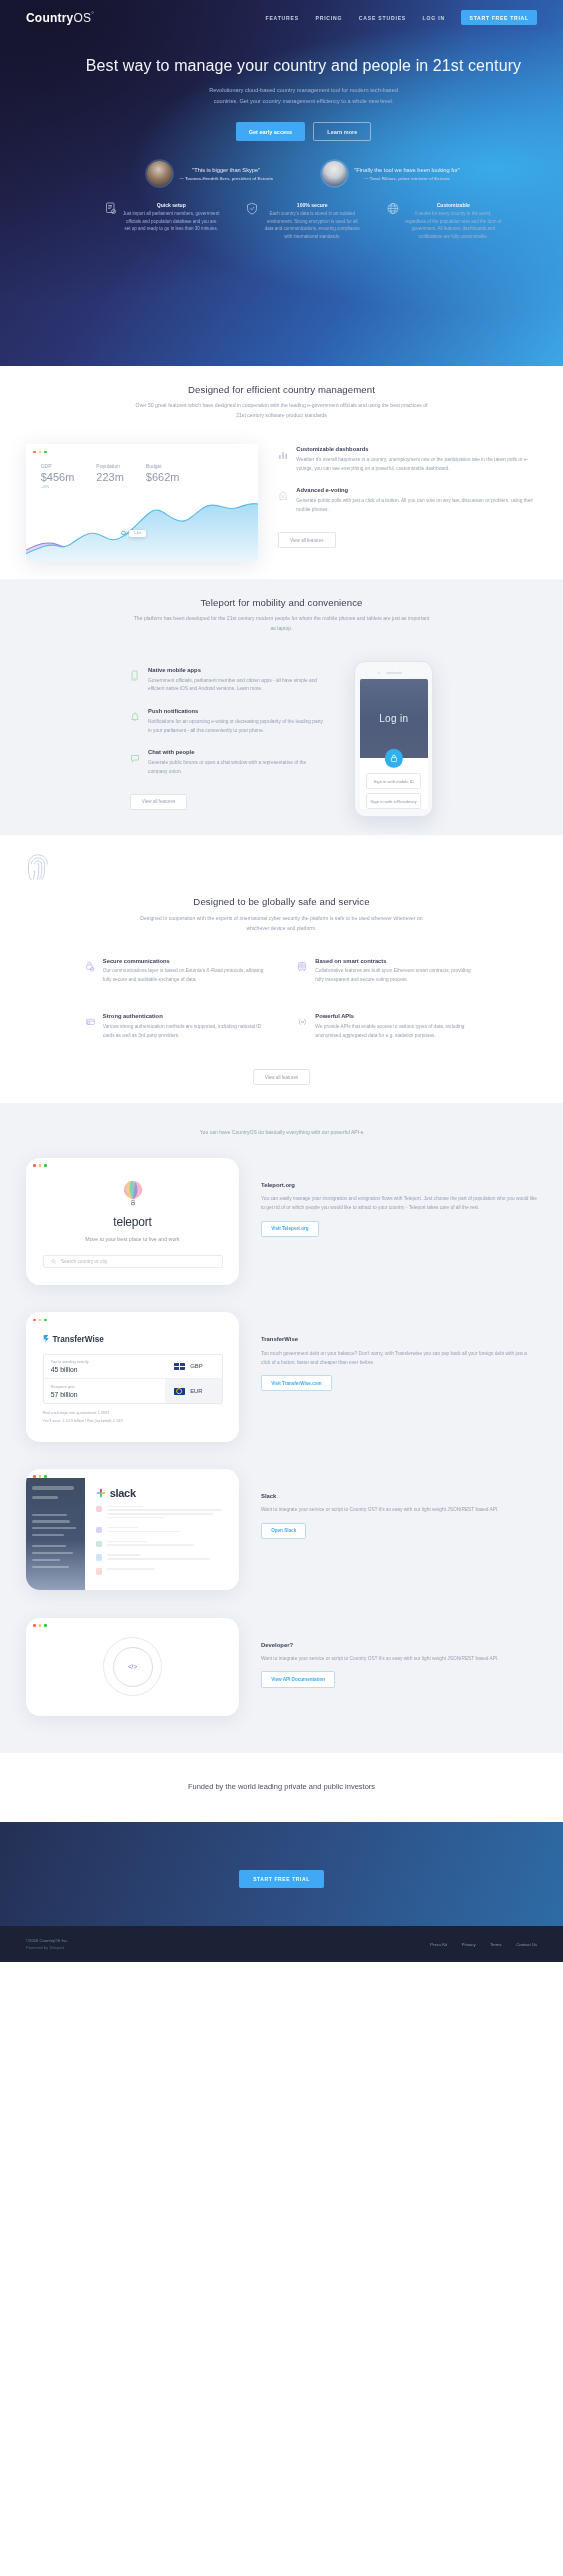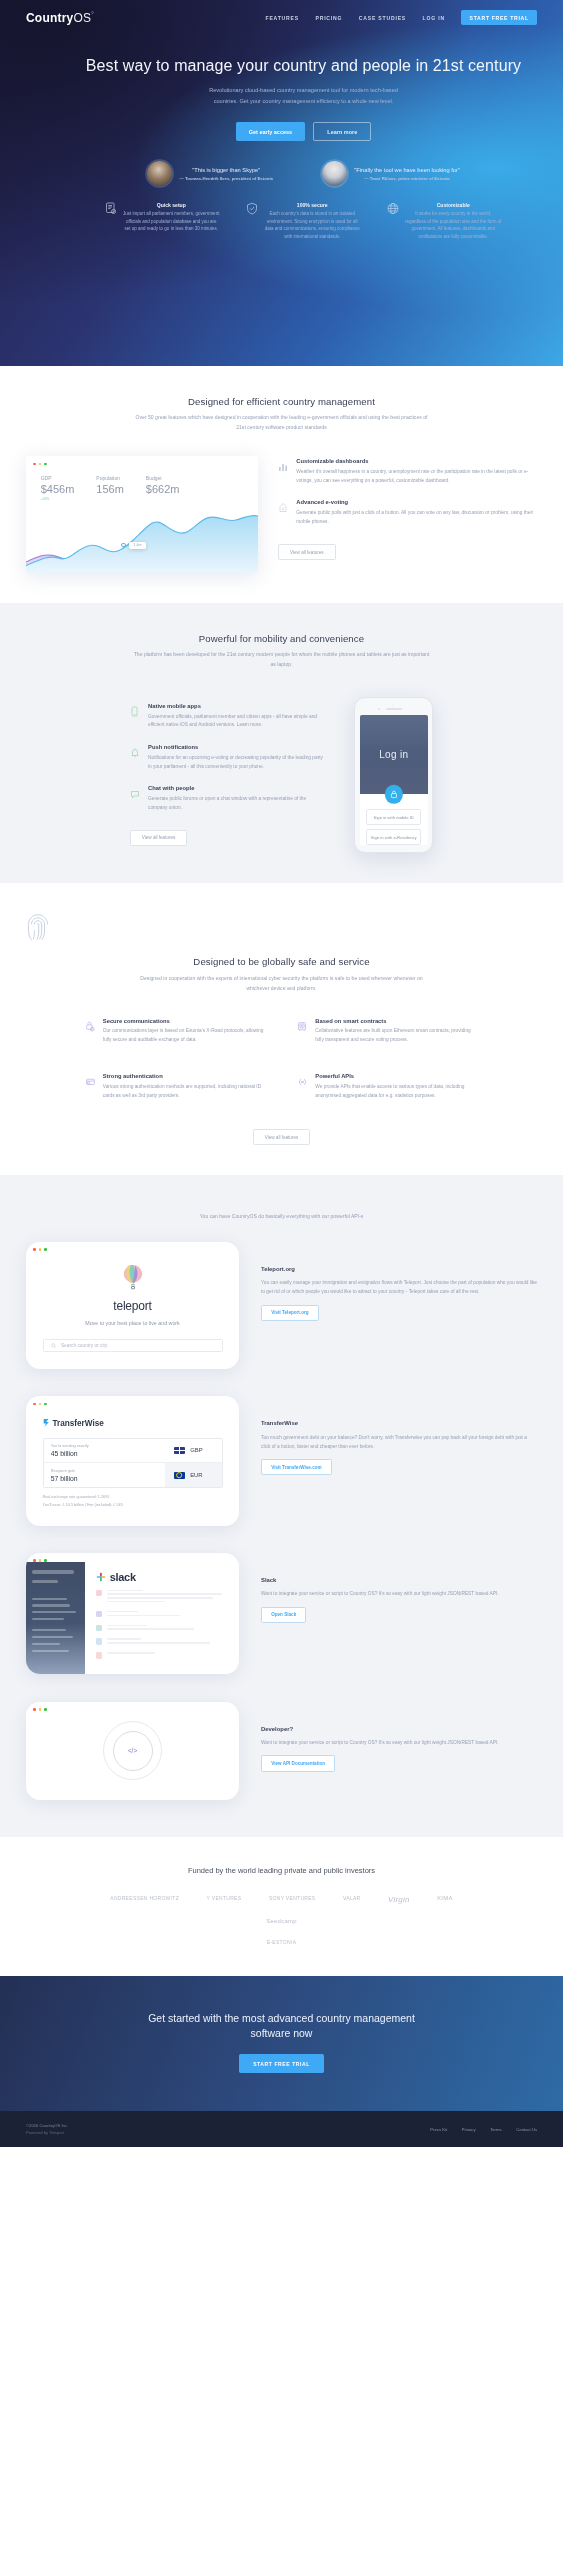--- a/index.html
+++ b/index.html
@@ -70,21 +70,21 @@
   .quote-text { font-size: 5.7px; color: #e6ecf8; font-weight: 400; }
   .quote-author { font-size: 4.3px; color: #b6c4de; margin-top: 2.7px; font-weight: 700; }
 
   .badges { margin-top: 15.6px; display: flex; justify-content: center; gap: 26px; }
   .badge { display: flex; gap: 5.5px; width: 115px; }
   .badge-ico { flex: 0 0 12px; opacity: .85; }
   .badge h4 { font-size: 5.1px; color: #eef3fb; font-weight: 700; margin-bottom: 1.8px; }
   .badge p { font-size: 4.5px; line-height: 1.72; color: #9fb1d3; }
 
   
-  .section { padding: 30px 26px; }
+  .section { padding: 18px 26px; }
   .sec-title {
     text-align: center; font-size: 9.6px; font-weight: 400; color: #3c4257;
     letter-spacing: 0.1px;
   }
   .sec-sub {
     text-align: center; margin: 6.4px auto 0; width: 302px;
     font-size: 5.1px; line-height: 1.95; color: #96a0b5;
   }
   .bg-grey { background: #f1f3f7; }
   .bg-white { background: #fff; }
@@ -384,21 +384,21 @@
         <span class="dot g"></span>
       </div>
       <div class="stats">
         <div>
           <div class="stat-l">GDP</div>
           <div class="stat-v">$456m</div>
           <div class="stat-d">+5%</div>
         </div>
         <div>
           <div class="stat-l">Population</div>
-          <div class="stat-v">156m</div>
+          <div class="stat-v">223m</div>
         </div>
         <div>
           <div class="stat-l">Budget</div>
           <div class="stat-v">$662m</div>
         </div>
       </div>
       <div class="chartbox">
         <svg viewBox="0 0 253 74" preserveAspectRatio="none">
           <defs>
             <linearGradient id="blueFill" x1="0" y1="0" x2="0" y2="1">
@@ -448,21 +448,21 @@
           <h4>Advanced e-voting</h4>
           <p>Generate public polls with just a click of a button. All you can vote on any law, discussion or problem, using their mobile phones.</p>
         </div>
       </div>
       <button class="view-all">View all features</button>
     </div>
   </div>
 </div>
 
 <div class="section bg-grey">
-  <div class="sec-title">Powerful for mobility and convenience</div>
+  <div class="sec-title">Teleport for mobility and convenience</div>
   <div class="sec-sub">The platform has been developed for the 21st century modern people for whom the mobile phones and tablets are just as important as laptop.</div>
 
   <div class="mob-wrap">
     <div class="mob-left">
       <div class="feat">
         <span class="feat-ico">
           <svg width="9.2" height="11" viewBox="0 0 16 22" fill="none" stroke="#8fd39a" stroke-width="1.3">
             <rect x="3" y="2" width="10" height="18" rx="2"></rect>
               <line x1="6.5" y1="17.5" x2="9.5" y2="17.5"></line>
           </svg>
@@ -778,34 +778,23 @@
     <div class="integ-info">
       <h4>Developer?</h4>
       <p>Want to integrate your service or script to Country OS? It's so easy with our light weight JSON/REST based API.</p>
       <button class="link-btn">View API Documentation</button>
     </div>
   </div>
 </div>
 
 <div class="section bg-white" style="padding:29px 26px 31px">
   <div class="inv-title">Funded by the world leading private and public investors</div>
-  <div class="inv-grid">
-    <div class="inv-logo small">ANDREESSEN HOROWITZ</div>
-    <div class="inv-logo small">Y VENTURES</div>
-    <div class="inv-logo small">SONY VENTURES</div>
-    <div class="inv-logo small">VALAR</div>
-    <div class="inv-logo script">Virgin</div>
-    <div class="inv-logo">KIMA</div>
-    <div class="inv-logo">Seedcamp</div>
-    <div class="inv-logo small" style="flex-basis:100%">E-ESTONIA</div>
-  </div>
 </div>
 
 <div class="cta">
-  <h2 style="width:302px;margin:0 auto">Get started with the most advanced country management software now</h2>
   <button class="cta-btn">START FREE TRIAL</button>
 </div>
 
 <div class="footer">
   <div class="f-copy">
     <span style="display:inline;color:#7b849a">©2016 CountryOS Inc.</span>
     <span>Powered by Teleport</span>
   </div>
   <div class="f-links">
     <a class="f-link" href="#">Press Kit</a>

